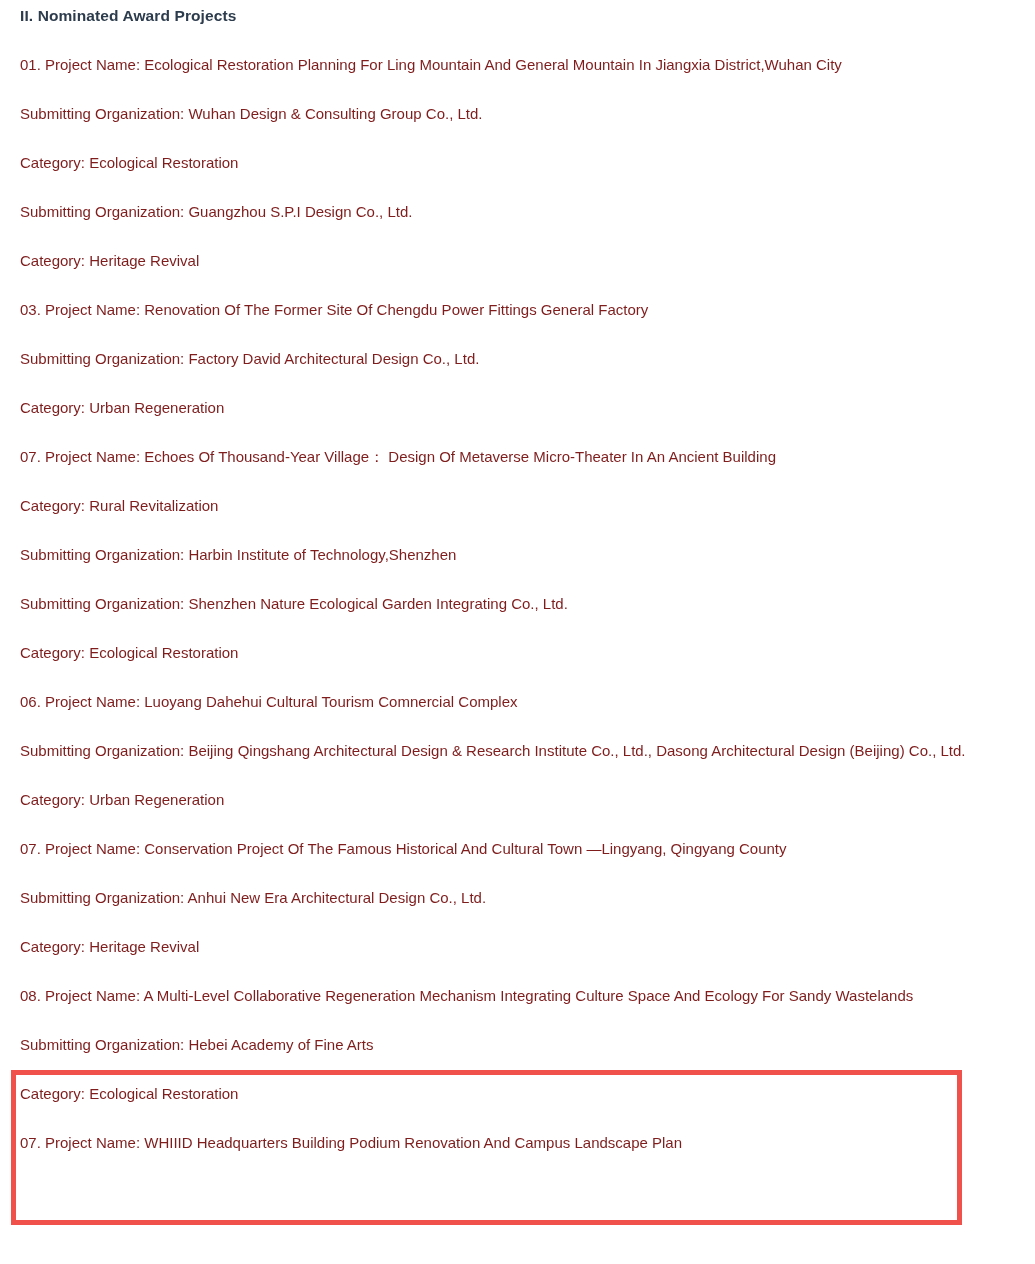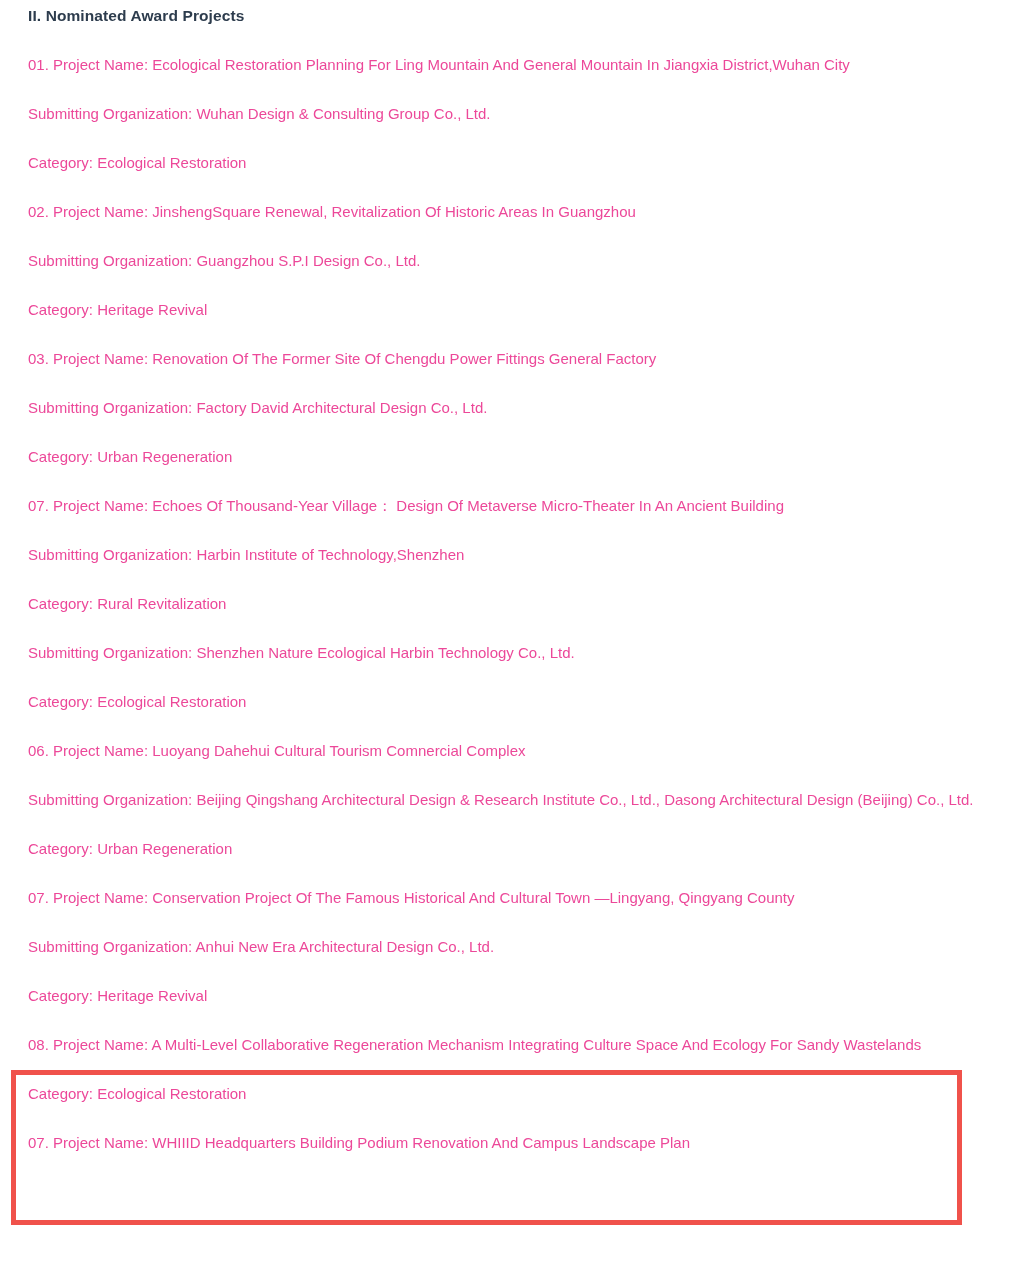--- a/index.html
+++ b/index.html
@@ -8,40 +8,40 @@
     background: #ffffff;
     width: 1035px;
     height: 1264px;
     overflow: hidden;
     font-family: "Liberation Sans", sans-serif;
   }
   .page {
     position: relative;
     width: 1035px;
     height: 1264px;
-    padding: 5px 30px 0 28px;
+    padding: 5px 30px 0 20px;
     box-sizing: border-box;
   }
   .heading {
     font-size: 15.5px;
     font-weight: 700;
     color: #2d3c4d;
     line-height: 21px;
     margin: 0 0 28px 0;
     letter-spacing: 0.1px;
   }
   .line {
     font-size: 15px;
     font-weight: 400;
     color: #51606f;
     line-height: 21px;
     margin: 0 0 28px 0;
     white-space: nowrap;
   }
-  .line span { color: #ec4899; }
+  .line span { color: #7f1d1d; }
   .highlight-box {
     position: absolute;
     left: 11px;
     top: 1070px;
     width: 951px;
     height: 155px;
     border: 5px solid #f0524b;
     box-sizing: border-box;
     pointer-events: none;
     background: transparent;
@@ -54,56 +54,56 @@
 
   <p class="heading">II. Nominated Award Projects</p>
 
   <div>
     <p class="line"><span>01.</span> <span>Project Name:</span> <span>Ecological Restoration Planning For Ling Mountain And General Mountain In Jiangxia District,Wuhan City</span></p>
     <p class="line"><span>Submitting Organization:</span> <span>Wuhan Design &amp; Consulting Group Co., Ltd.</span></p>
     <p class="line"><span>Category:</span> <span>Ecological Restoration</span></p>
   </div>
 
   <div>
-    <p class="line"><span>02.</span> <span>Project Name:</span> <span>JinshengSquare Renewal, Revitalization Of Historic Areas In Guangzhou</span></p>
     <p class="line"><span>Submitting Organization:</span> <span>Guangzhou S.P.I Design Co., Ltd.</span></p>
     <p class="line"><span>Category:</span> <span>Heritage Revival</span></p>
   </div>
 
   <div>
     <p class="line"><span>03.</span> <span>Project Name:</span> <span>Renovation Of The Former Site Of Chengdu Power Fittings General Factory</span></p>
     <p class="line"><span>Submitting Organization:</span> <span>Factory David Architectural Design Co., Ltd.</span></p>
     <p class="line"><span>Category:</span> <span>Urban Regeneration</span></p>
   </div>
 
   <div>
     <p class="line"><span>07.</span> <span>Project Name:</span> <span>Echoes Of Thousand-Year Village： Design Of Metaverse Micro-Theater In An Ancient Building</span></p>
+    <p class="line"><span>Category:</span> <span>Rural Revitalization</span></p>
     <p class="line"><span>Submitting Organization:</span> <span>Harbin Institute of Technology,Shenzhen</span></p>
-    <p class="line"><span>Category:</span> <span>Rural Revitalization</span></p>
   </div>
 
   <div>
-    <p class="line"><span>Submitting Organization:</span> <span>Shenzhen Nature Ecological Harbin Technology Co., Ltd.</span></p>
+    <p class="line"><span>Submitting Organization:</span> <span>Shenzhen Nature Ecological Garden Integrating Co., Ltd.</span></p>
     <p class="line"><span>Category:</span> <span>Ecological Restoration</span></p>
   </div>
 
   <div>
     <p class="line"><span>06.</span> <span>Project Name:</span> <span>Luoyang Dahehui Cultural Tourism Comnercial Complex</span></p>
     <p class="line"><span>Submitting Organization:</span> <span>Beijing Qingshang Architectural Design &amp; Research Institute Co., Ltd., Dasong Architectural Design (Beijing) Co., Ltd.</span></p>
     <p class="line"><span>Category:</span> <span>Urban Regeneration</span></p>
   </div>
 
   <div>
     <p class="line"><span>07.</span> <span>Project Name:</span> <span>Conservation Project Of The Famous Historical And Cultural Town —Lingyang, Qingyang County</span></p>
     <p class="line"><span>Submitting Organization:</span> <span>Anhui New Era Architectural Design Co., Ltd.</span></p>
     <p class="line"><span>Category:</span> <span>Heritage Revival</span></p>
   </div>
 
   <div>
     <p class="line"><span>08.</span> <span>Project Name:</span> <span>A Multi-Level Collaborative Regeneration Mechanism Integrating Culture Space And Ecology For Sandy Wastelands</span></p>
+    <p class="line"><span>Submitting Organization:</span> <span>Hebei Academy of Fine Arts</span></p>
     <p class="line"><span>Category:</span> <span>Ecological Restoration</span></p>
   </div>
 
   <div>
     <p class="line"><span>07.</span> <span>Project Name:</span> <span>WHIIID Headquarters Building Podium Renovation And Campus Landscape Plan</span></p>
   </div>
 
   <div class="highlight-box"></div>
 
 </div>

